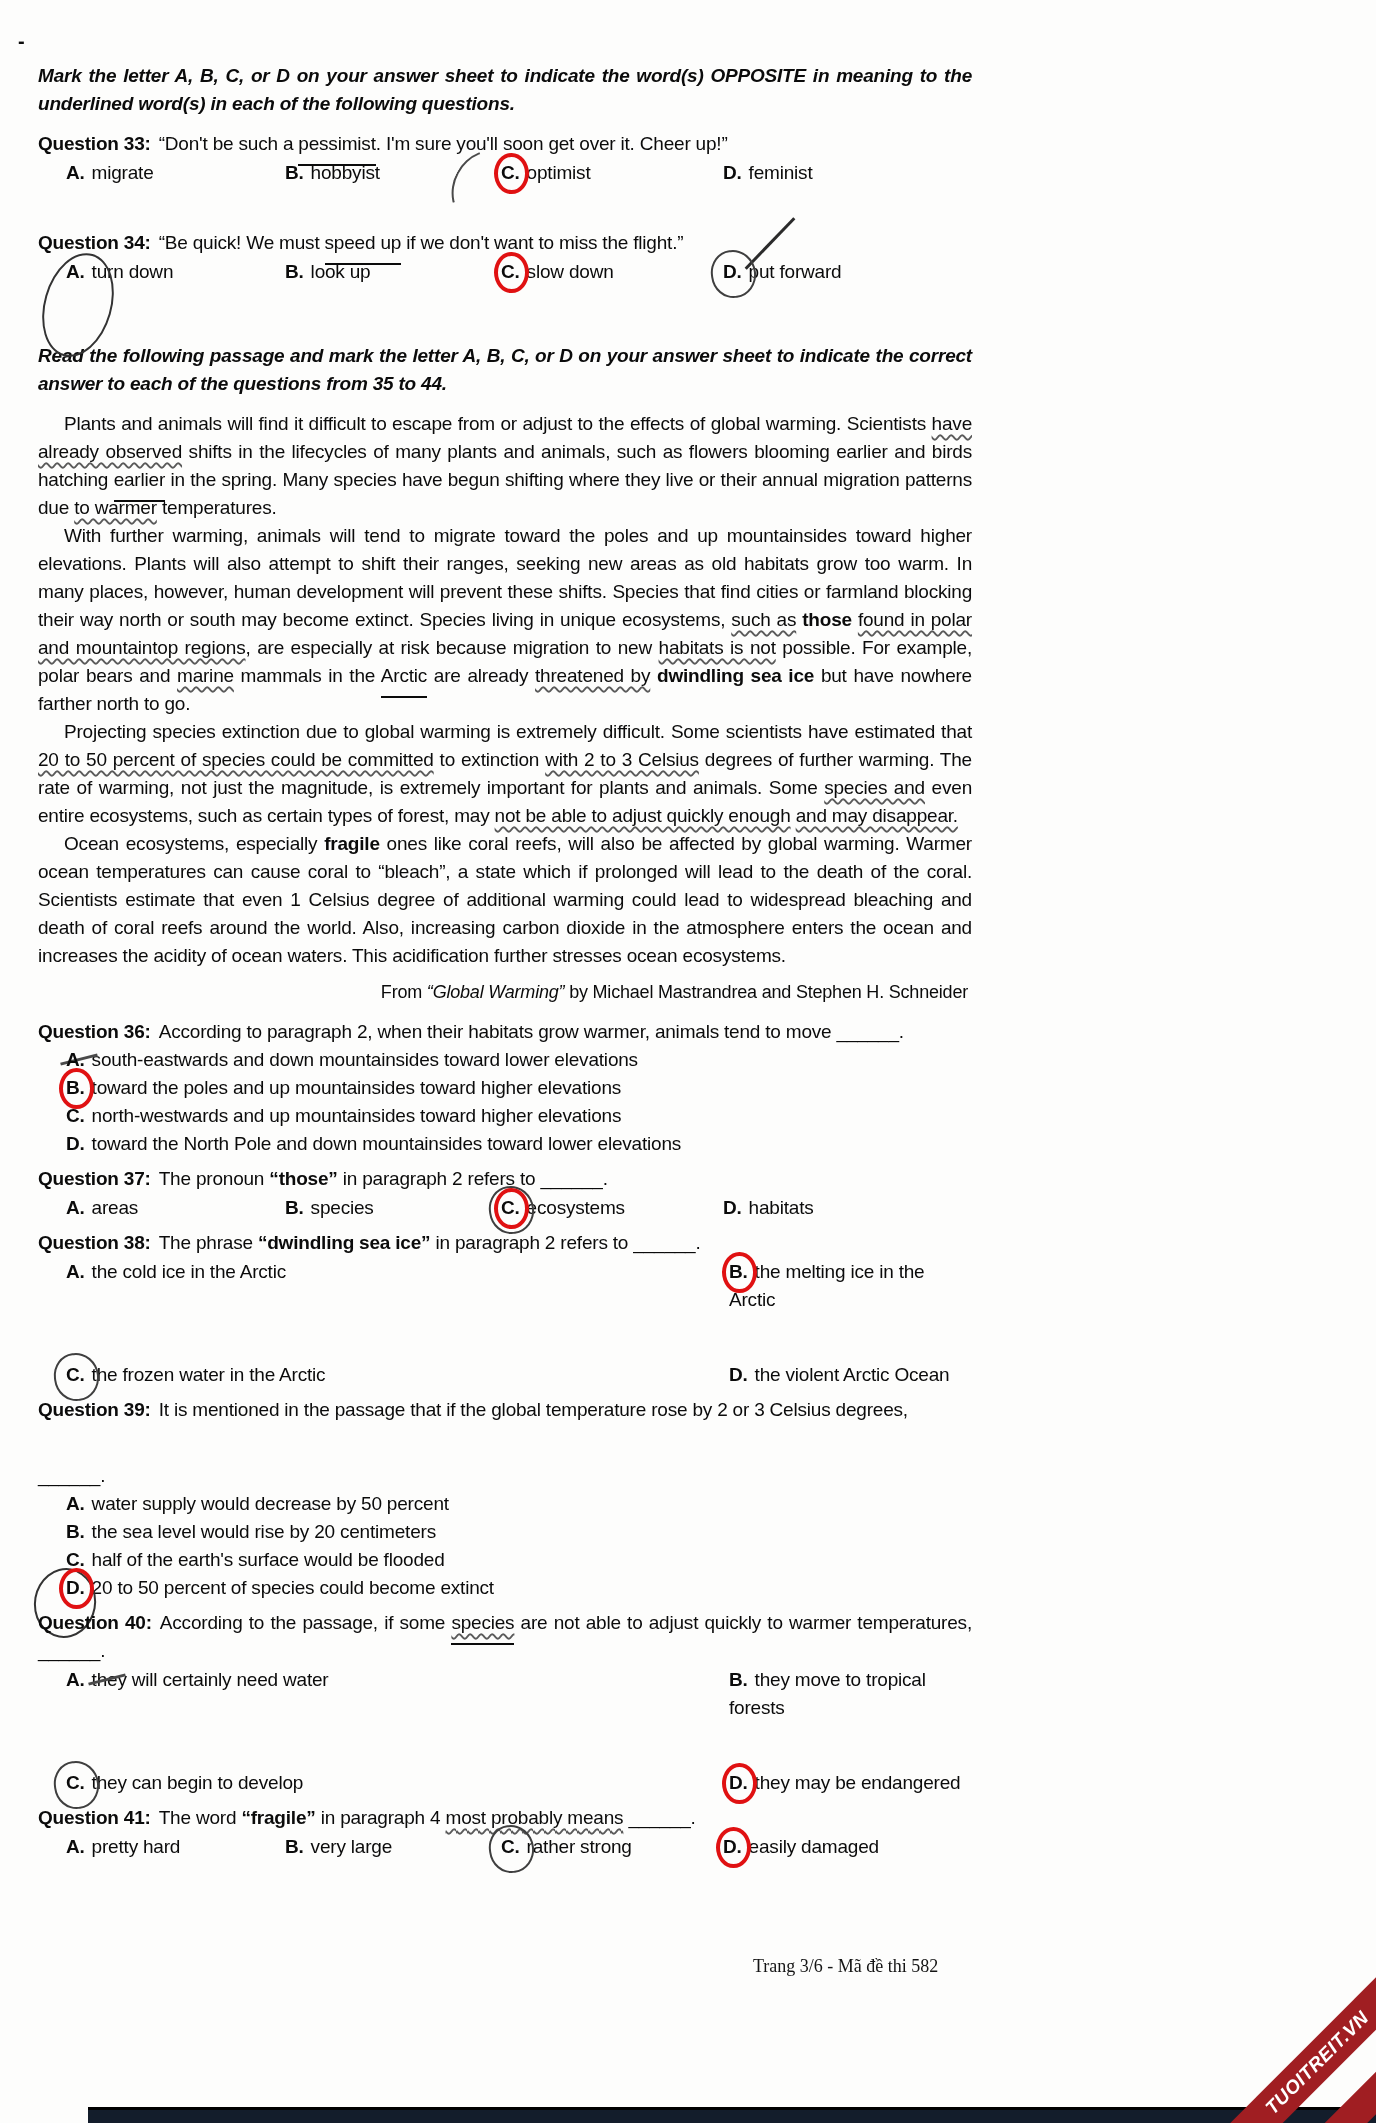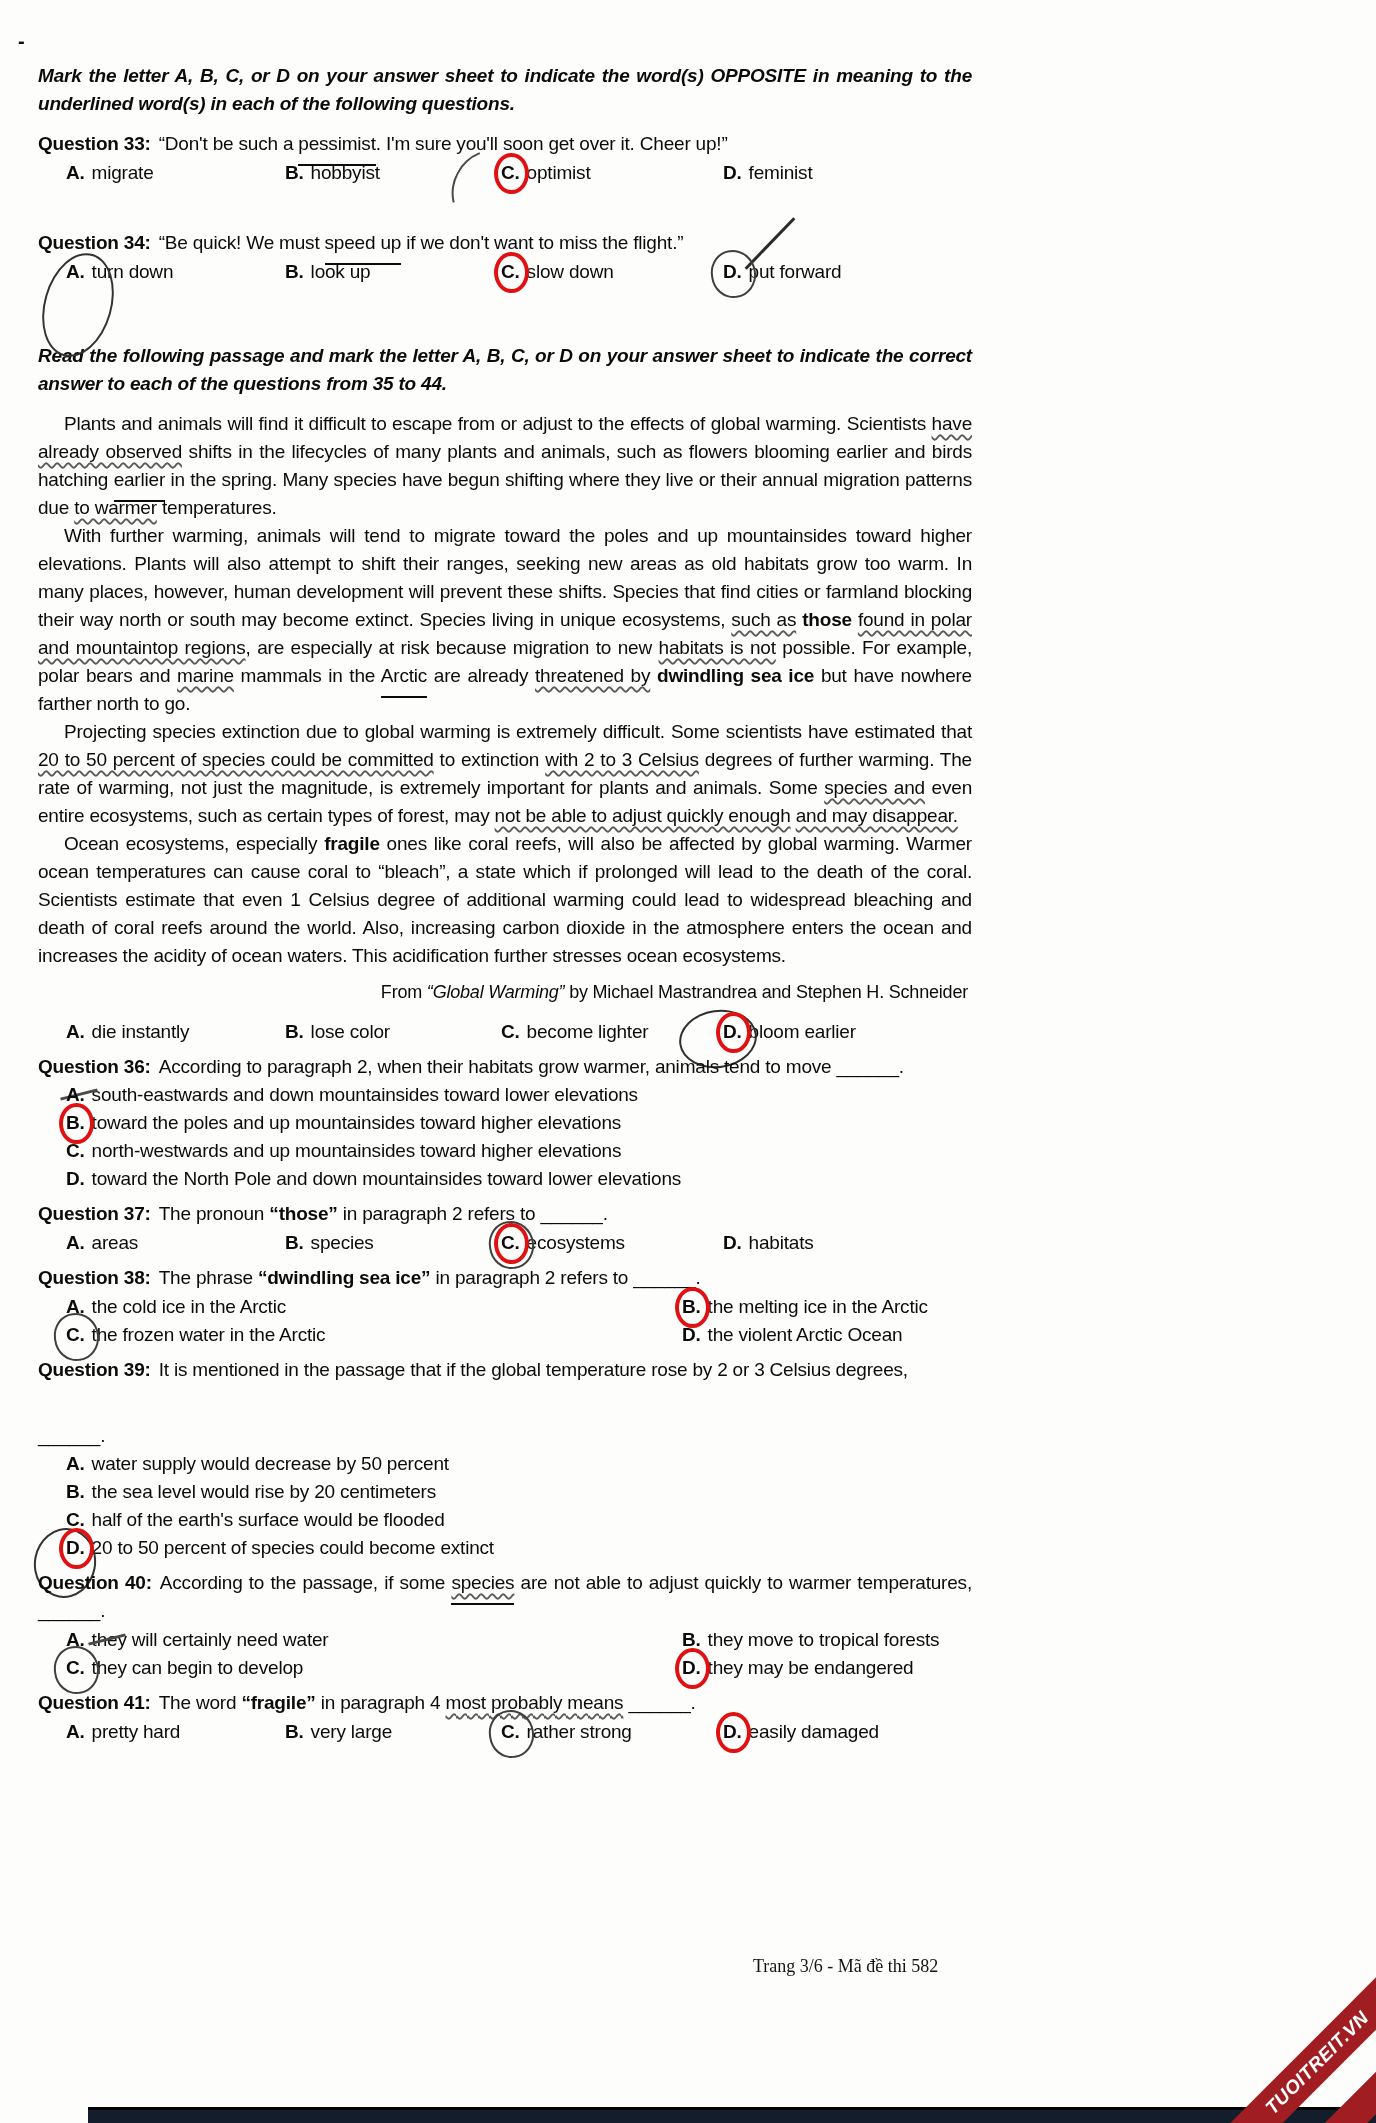--- a/index.html
+++ b/index.html
@@ -14,21 +14,21 @@
   .instr { margin:0 0 12px 0; text-align:justify; }
   .q { margin:5px 0 7px 0; position:relative; }
   .qlabel { font-weight:bold; margin-right:8px; }
   .u  { border-bottom:2px solid #0b0b0b; padding-bottom:10px; }
   .pu { text-decoration-line:underline; text-decoration-style:wavy; text-decoration-color:#5a5a5a; text-decoration-thickness:1.5px; text-underline-offset:4px; }
   .b  { font-weight:bold; }
   .it { font-style:italic;text-align:center; }
 
   .optrow { display:grid; padding-left:28px; margin-top:1px; }
   .r4 { grid-template-columns:219px 216px 222px auto; }
-  .r2 { grid-template-columns:616px auto; }
+  .r2 { grid-template-columns:616px auto;gap:47px; }
   .optcol .opt { display:block; padding-left:28px; }
   .opt { position:relative; }
   .letter { font-weight:bold; margin-right:7px; position:relative; display:inline-block; }
 
   
   .mk { position:relative; }
   .mk-red::after { content:""; position:absolute; left:-7px; right:-9px; top:-6px; bottom:-7px;
     border:4px solid #e01112; border-radius:50%; pointer-events:none; }
   
   .mk-pc::before { content:""; position:absolute; left:-12px; right:-14px; top:-8px; bottom:-12px;
@@ -98,26 +98,20 @@
       <p class="para"><span>With further warming, animals will tend to migrate toward the poles and up mountainsides toward higher elevations. Plants will also attempt to shift their ranges, seeking new areas as old habitats grow too warm. In many places, however, human development will prevent these shifts. Species that find cities or farmland blocking their way north or south may become extinct. Species living in unique ecosystems, </span><span class="pu">such as</span><span> </span><span class="b">those</span><span> </span><span class="pu">found in polar and mountaintop regions</span><span>, are especially at risk because migration to new </span><span class="pu">habitats is not</span><span> possible. For example, polar bears and </span><span class="pu">marine</span><span> mammals in the </span><span class="u">Arctic</span><span> are already </span><span class="pu">threatened by</span><span> </span><span class="b">dwindling sea ice</span><span> but have nowhere farther north to go.</span></p>
 
       <p class="para"><span>Projecting species extinction due to global warming is extremely difficult. Some scientists have estimated that </span><span class="pu">20 to 50 percent of species could be committed</span><span> to extinction </span><span class="pu">with 2 to 3 Celsius</span><span> degrees of further warming. The rate of warming, not just the magnitude, is extremely important for plants and animals. Some </span><span class="pu">species and</span><span> even entire ecosystems, such as certain types of forest, may </span><span class="pu">not be able to adjust quickly enough</span><span> </span><span class="pu">and may disappear.</span></p>
 
       <p class="para"><span>Ocean ecosystems, especially </span><span class="b">fragile</span><span> ones like coral reefs, will also be affected by global warming. Warmer ocean temperatures can cause coral to “bleach”, a state which if prolonged will lead to the death of the coral. Scientists estimate that even 1 Celsius degree of additional warming could lead to widespread bleaching and death of coral reefs around the world. Also, increasing carbon dioxide in the atmosphere enters the ocean and increases the acidity of ocean waters. This acidification further stresses ocean ecosystems.</span></p>
 
       <p class="attr"><span>From </span><span class="it">“Global Warming”</span><span> by Michael Mastrandrea and Stephen H. Schneider</span></p>
     </div>
 
     <div class="q">
-      <div class="optrow r4">
-        <span class="opt"><span class="letter">A.</span><span>die instantly</span></span>
-        <span class="opt"><span class="letter">B.</span><span>lose color</span></span>
-        <span class="opt"><span class="letter">C.</span><span>become lighter</span></span>
-        <span class="opt"><span class="letter mk mk-red mk-pcw">D.</span><span>bloom earlier</span></span>
-      </div>
     </div>
 
     <div class="q optcol">
       <div><span class="qlabel">Question 36:</span><span>According to paragraph 2, when their habitats grow warmer, animals tend to move ______.</span></div>
       <span class="opt"><span class="astrike"></span><span class="letter">A.</span><span>south-eastwards and down mountainsides toward lower elevations</span></span>
       <span class="opt"><span class="letter mk mk-red">B.</span><span>toward the poles and up mountainsides toward higher elevations</span></span>
       <span class="opt"><span class="letter">C.</span><span>north-westwards and up mountainsides toward higher elevations</span></span>
       <span class="opt"><span class="letter">D.</span><span>toward the North Pole and down mountainsides toward lower elevations</span></span>
     </div>
 

